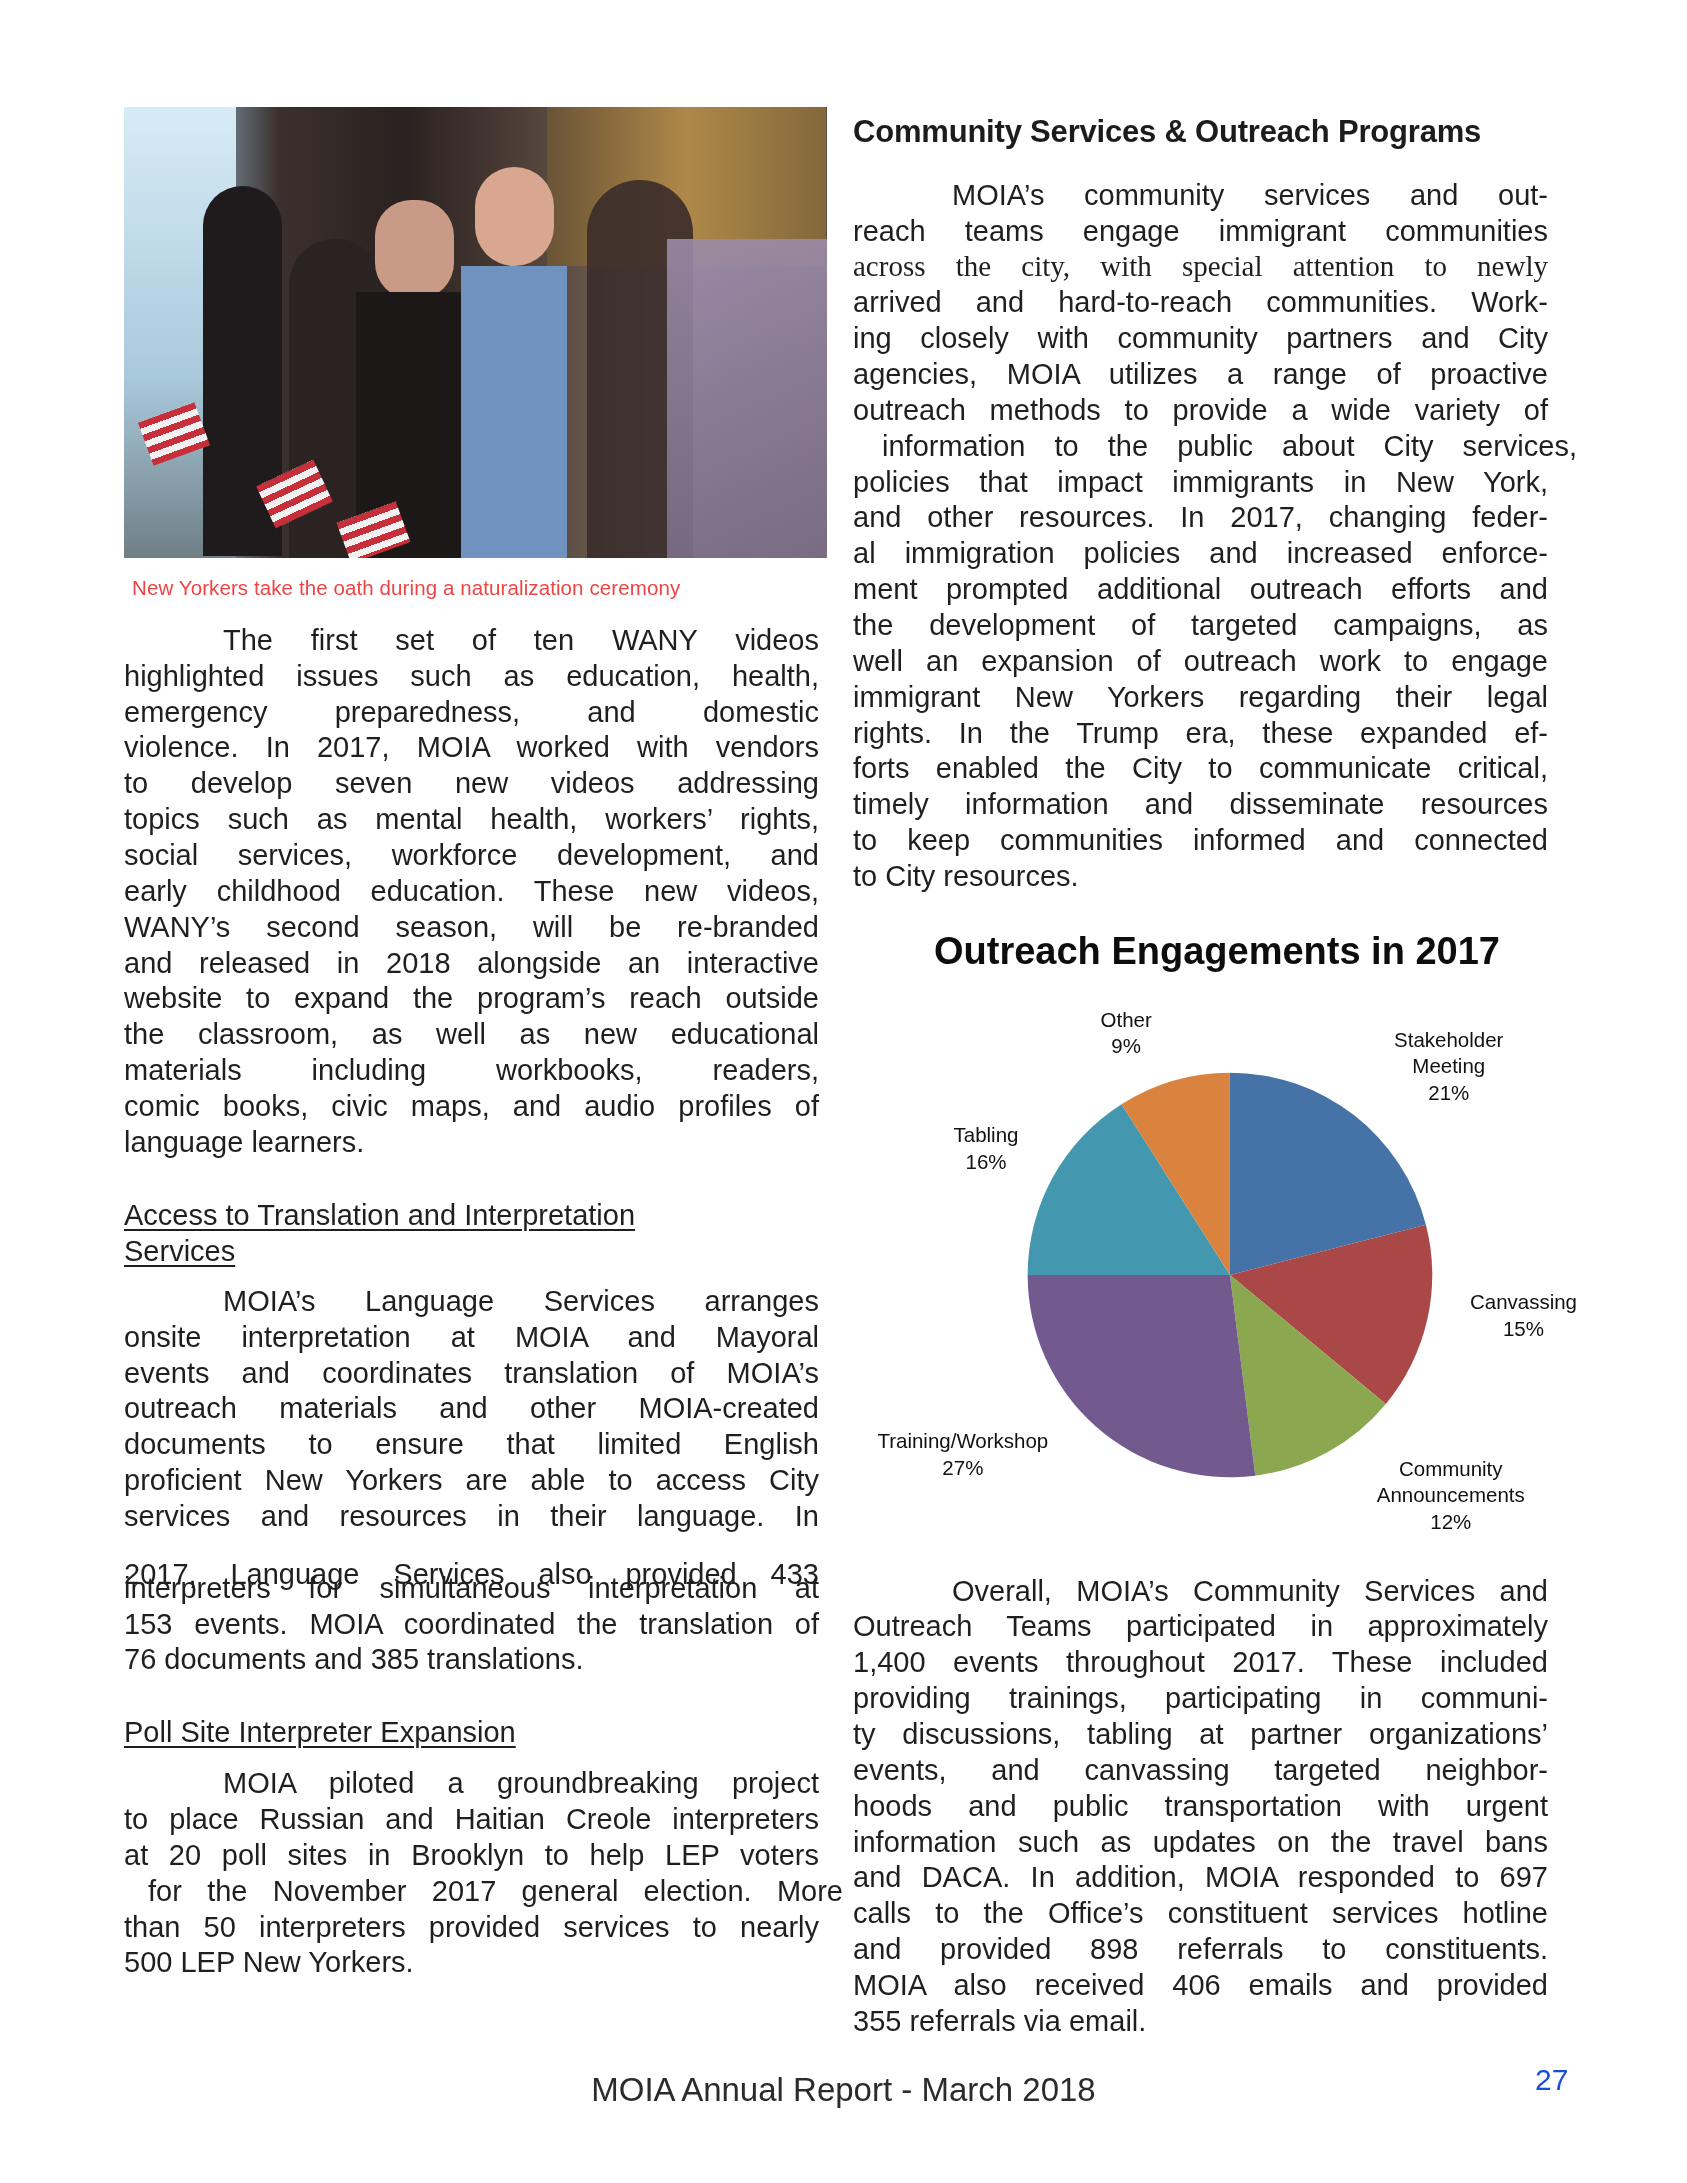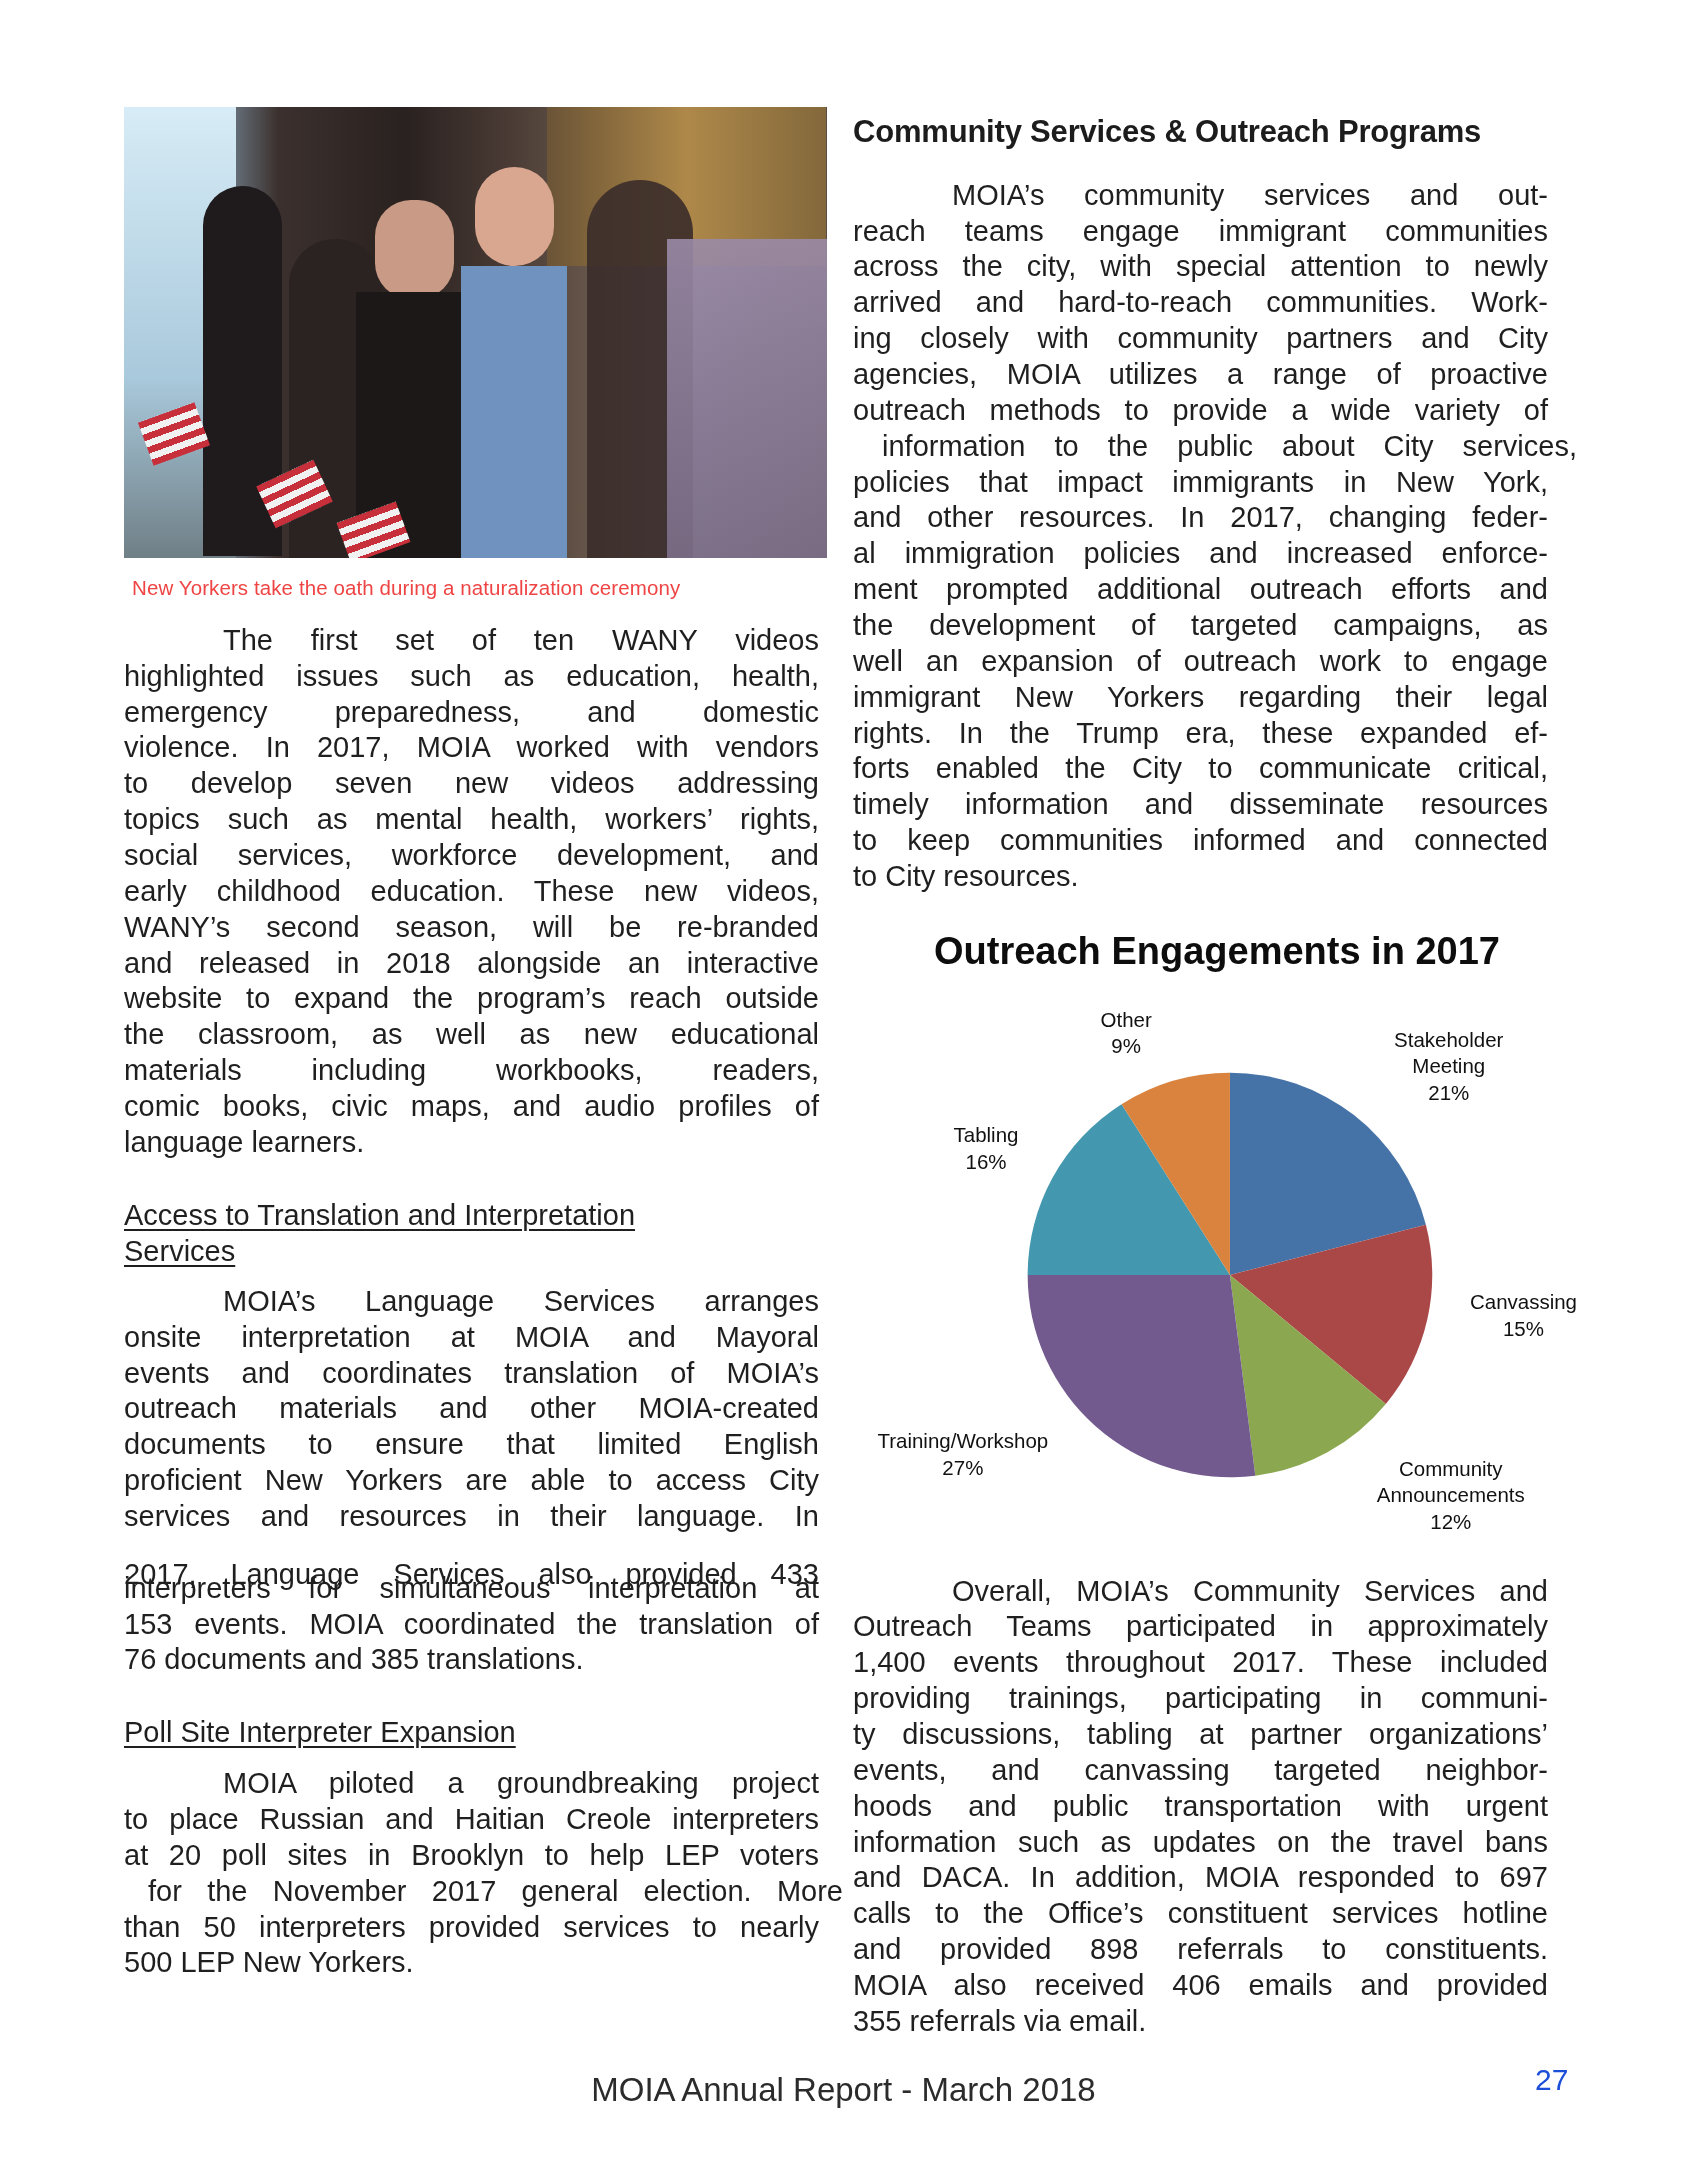--- a/index.html
+++ b/index.html
@@ -90,21 +90,21 @@
       <div class="line lcol" style="top: 1873px; margin-left: 24px;">for the November 2017 general election. More</div>
       <div class="line lcol" style="top: 1909px;">than 50 interpreters provided services to nearly</div>
       <div class="line lcol last" style="top: 1944px;">500 LEP New Yorkers.</div>
     </div>
 </div>
 
 <div class="abs rheading">Community Services &amp; Outreach Programs</div>
 <div id="intro-para">
     <div class="line rcol indent" style="top: 177px;">MOIA’s community services and out-</div>
     <div class="line rcol" style="top: 213px;">reach teams engage immigrant communities</div>
-    <div class="line rcol" style="top: 248px;">across the city, with special attention to newly</div>
+    <div class="line rcol" style="top: 248px; font-family: Liberation Serif, serif;">across the city, with special attention to newly</div>
     <div class="line rcol" style="top: 284px;">arrived and hard-to-reach communities. Work-</div>
     <div class="line rcol" style="top: 320px;">ing closely with community partners and City</div>
     <div class="line rcol" style="top: 356px;">agencies, MOIA utilizes a range of proactive</div>
     <div class="line rcol" style="top: 392px;">outreach methods to provide a wide variety of</div>
     <div class="line rcol" style="top: 428px; margin-left: 29px;">information to the public about City services,</div>
     <div class="line rcol" style="top: 464px;">policies that impact immigrants in New York,</div>
     <div class="line rcol" style="top: 499px;">and other resources. In 2017, changing feder-</div>
     <div class="line rcol" style="top: 535px;">al immigration policies and increased enforce-</div>
     <div class="line rcol" style="top: 571px;">ment prompted additional outreach efforts and</div>
     <div class="line rcol" style="top: 607px;">the development of targeted campaigns, as</div>

